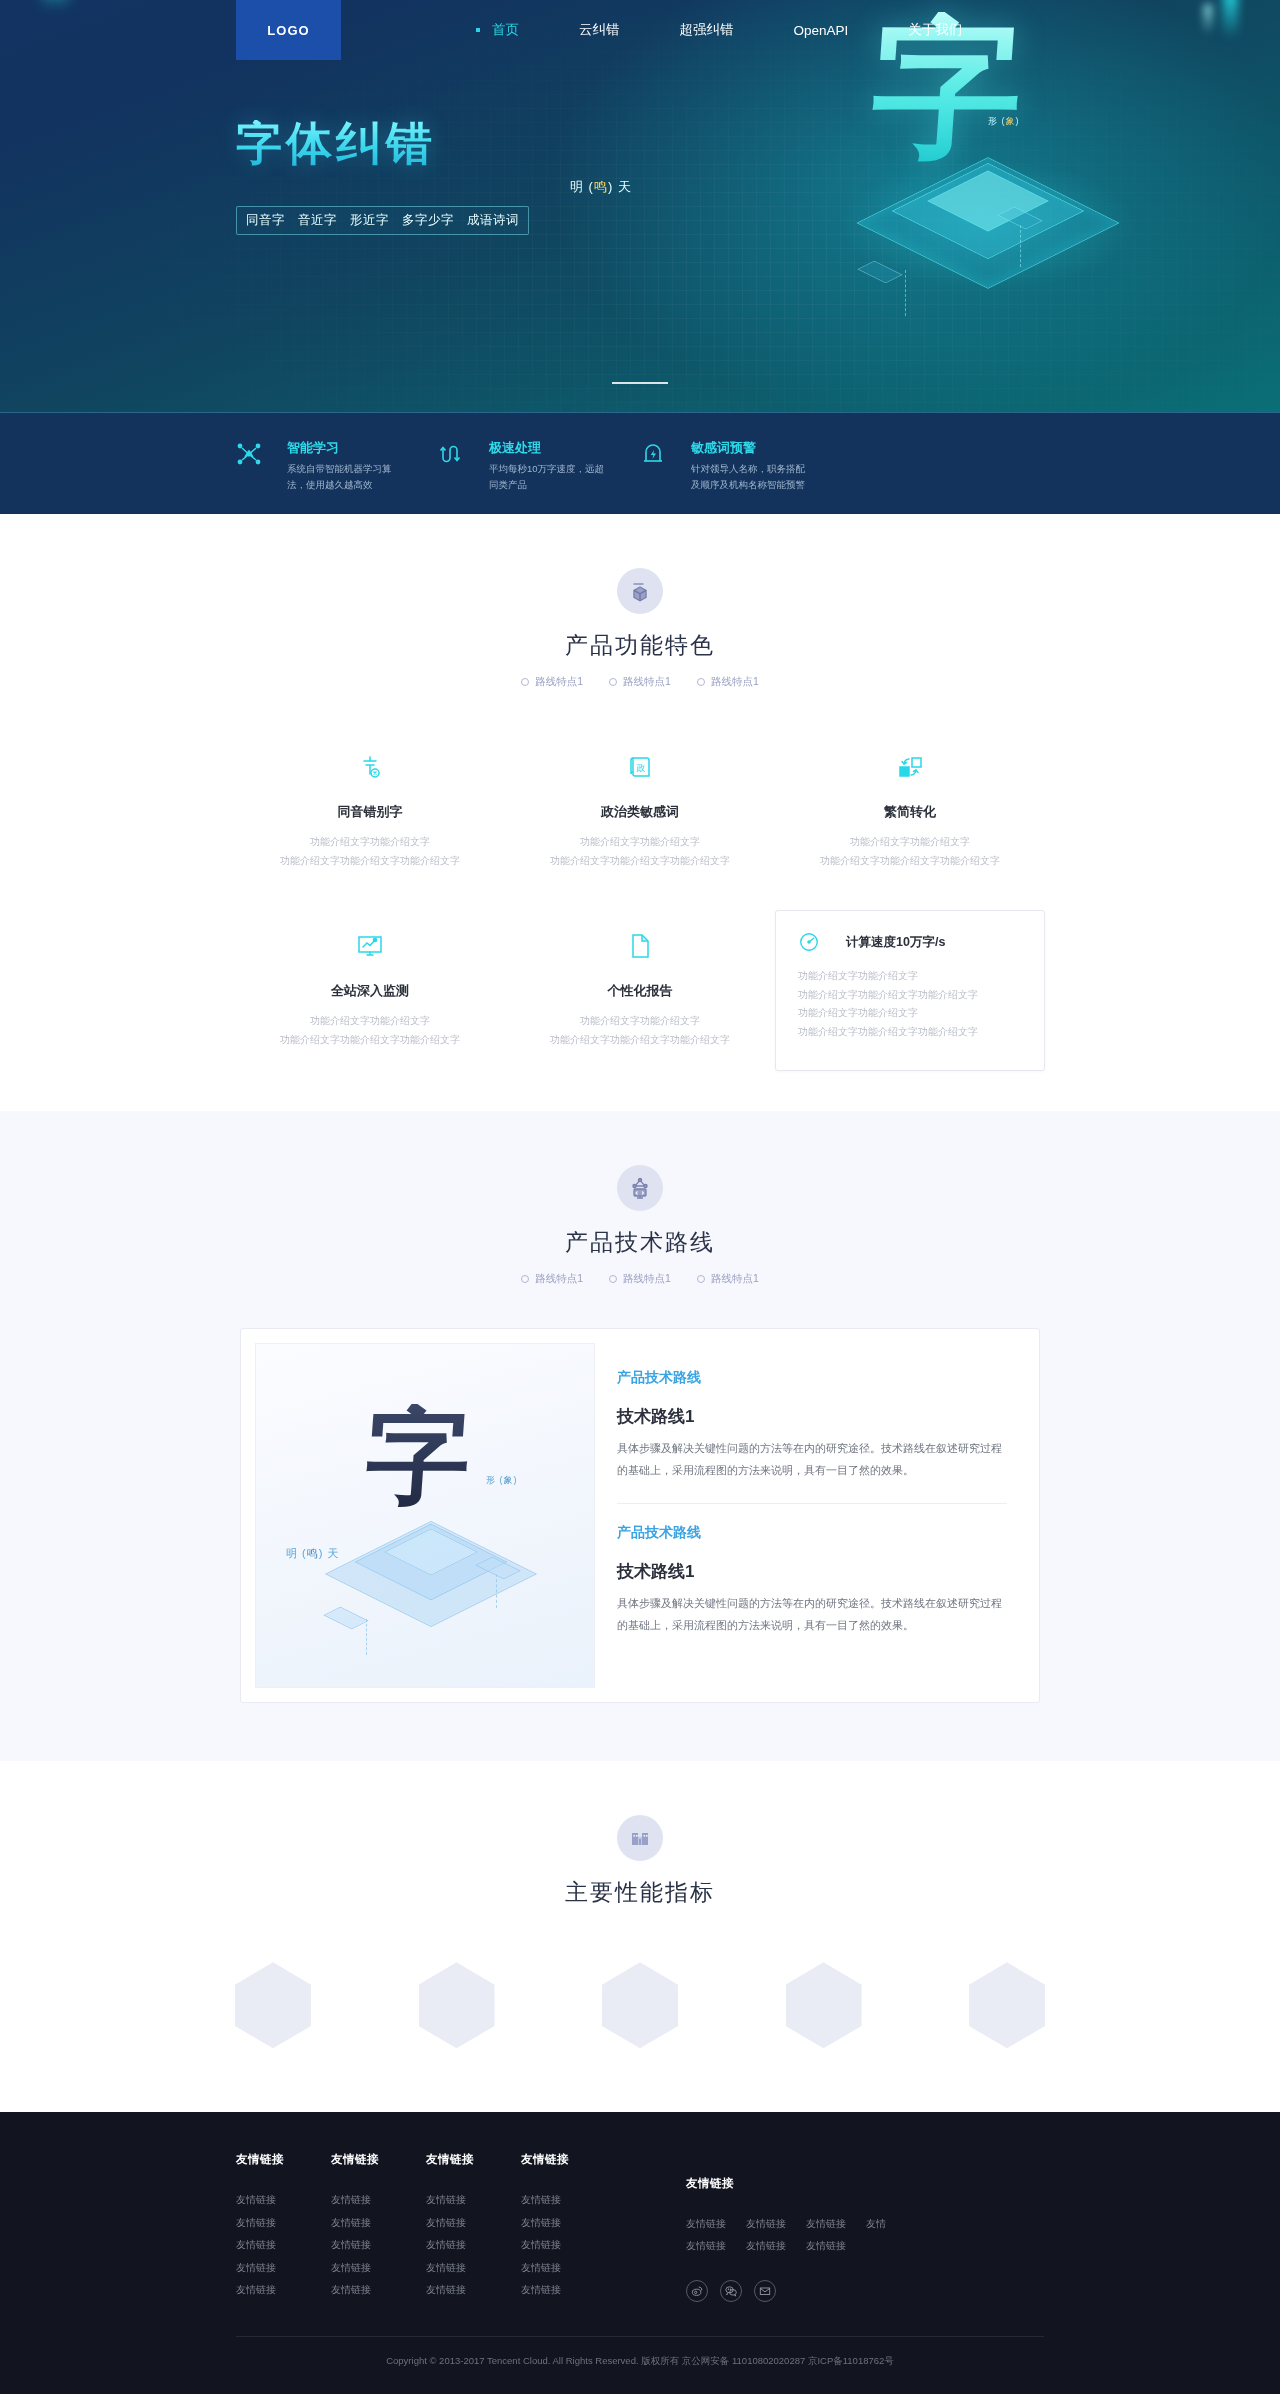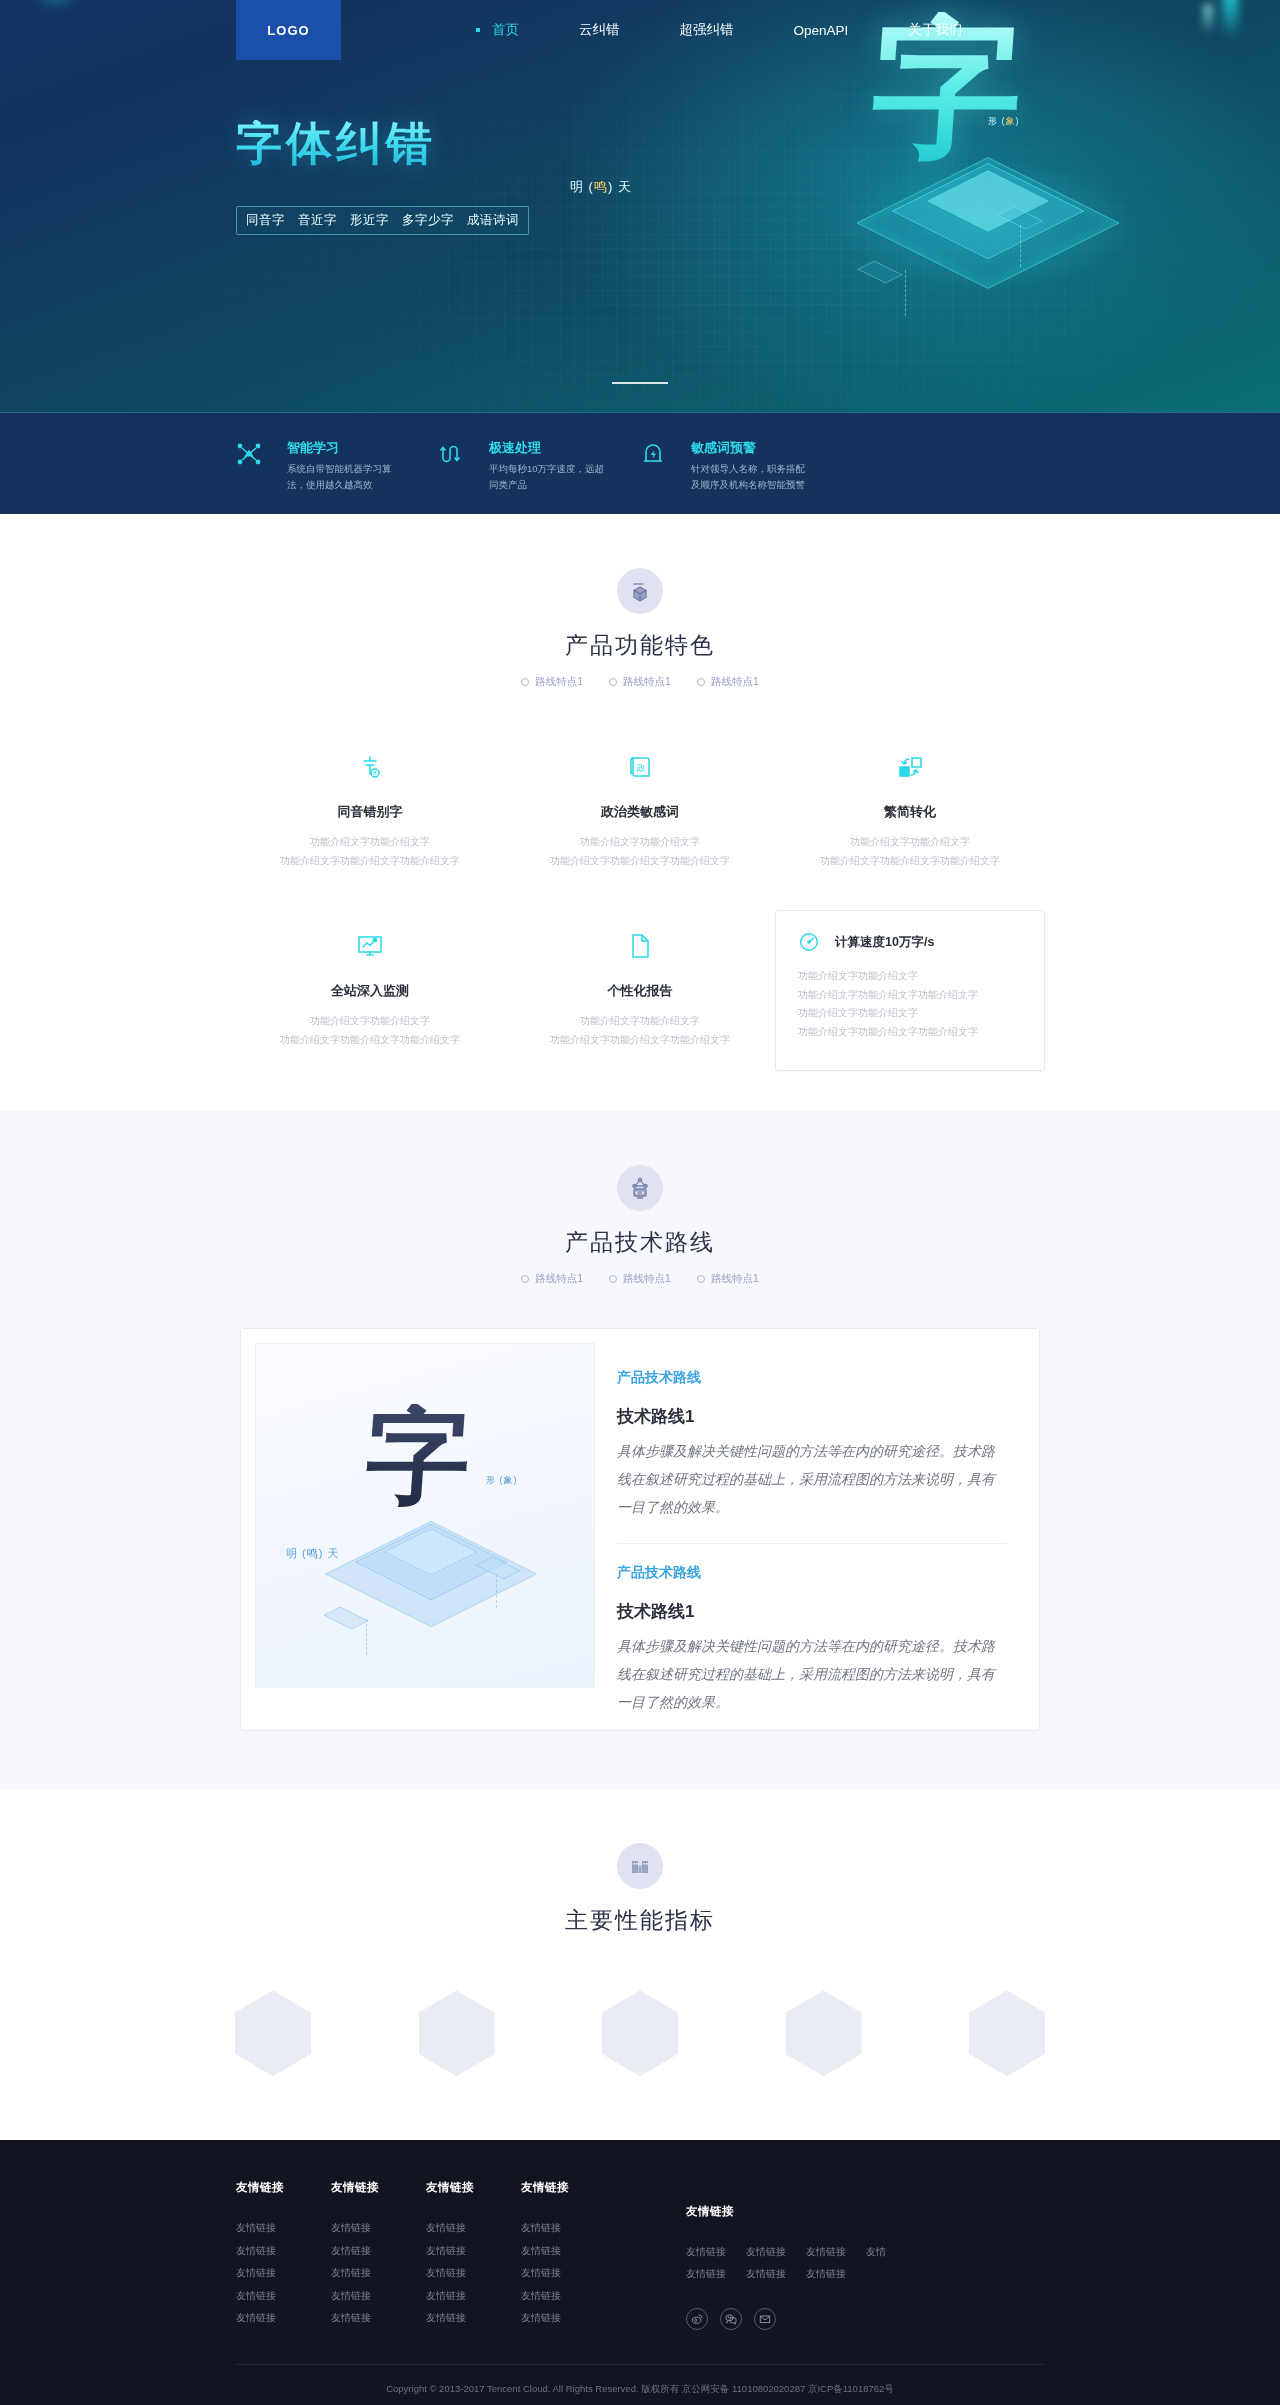--- a/index.html
+++ b/index.html
@@ -137,21 +137,21 @@
   .feat-cell { text-align:center; padding:18px 10px 22px; }
   .feat-ico { height:36px; color:#28d7e8; display:flex; align-items:center; justify-content:center; margin-bottom:18px; }
   .feat-ico svg { width:30px; height:30px; display:block; }
   .feat-name { font-size:13px; font-weight:bold; color:#2a2f3a; margin-bottom:12px; }
   .feat-line { font-size:10px; color:#b9bdc7; line-height:1.85; }
 
   .feat-cell.boxed {
     border:1px solid #e6e8ef; border-radius:3px; text-align:left;
     padding:20px 22px; background:#fff; box-shadow:0 1px 3px rgba(30,40,80,.04);
   }
-  .boxed-head { display:flex; align-items:center; gap:15px; margin-bottom:14px; }
+  .boxed-head { display:flex; align-items:center; gap:26px; margin-bottom:14px; }
   .boxed-head .feat-ico { height:auto; margin:0; }
   .boxed-head .feat-ico svg { width:22px; height:22px; }
   .boxed-title { font-size:12.5px; font-weight:bold; color:#2a2f3a; }
 
   
   .route-wrap { background:#f7f8fd; padding:54px 0 58px; margin-top:40px; }
   .route-card {
     width:800px; margin:42px auto 0; background:#fff; border:1px solid #e8eaf2;
     border-radius:3px; display:flex; padding:14px; gap:22px;
   }
@@ -169,21 +169,21 @@
   .route-img .p2 { width:108px; height:108px; background:rgba(175,215,245,.5); border-color:rgba(140,195,235,.8); }
   .route-img .p3 { width:66px; height:66px; background:rgba(205,232,250,.85); border-color:rgba(140,195,235,.8); }
   .route-img .art-label { color:#5aa6d8; font-size:11px; }
   .route-img .art-label .hl { color:#4a90c8; }
   .route-img .chip { border-color:rgba(140,195,235,.8); background:rgba(190,222,248,.5); }
   .route-img .dotline { border-left-color:rgba(140,195,235,.7); }
 
   .route-text { padding:26px 18px 0 0; flex:1; }
   .route-h { color:#3aa4e3; font-size:14px; font-weight:bold; margin-bottom:18px; }
   .route-sub { font-size:17px; font-weight:bold; color:#2b303c; margin-bottom:9px; }
-  .route-p { font-size:14px; color:#6f7480; line-height:2;font-style:italic; }
+  .route-p { font-size:11px; color:#6f7480; line-height:2; }
   .route-div { height:1px; background:#eceef4; margin:22px 0 20px; }
 
   
   .metrics { padding:54px 0 64px; }
   .hex-row { width:810px; margin:54px auto 0; display:flex; justify-content:space-between; }
   .hex {
     width:76px; height:86px; background:#eaecf5;
     clip-path:polygon(50% 0%,100% 26%,100% 74%,50% 100%,0% 74%,0% 26%);
   }
 

